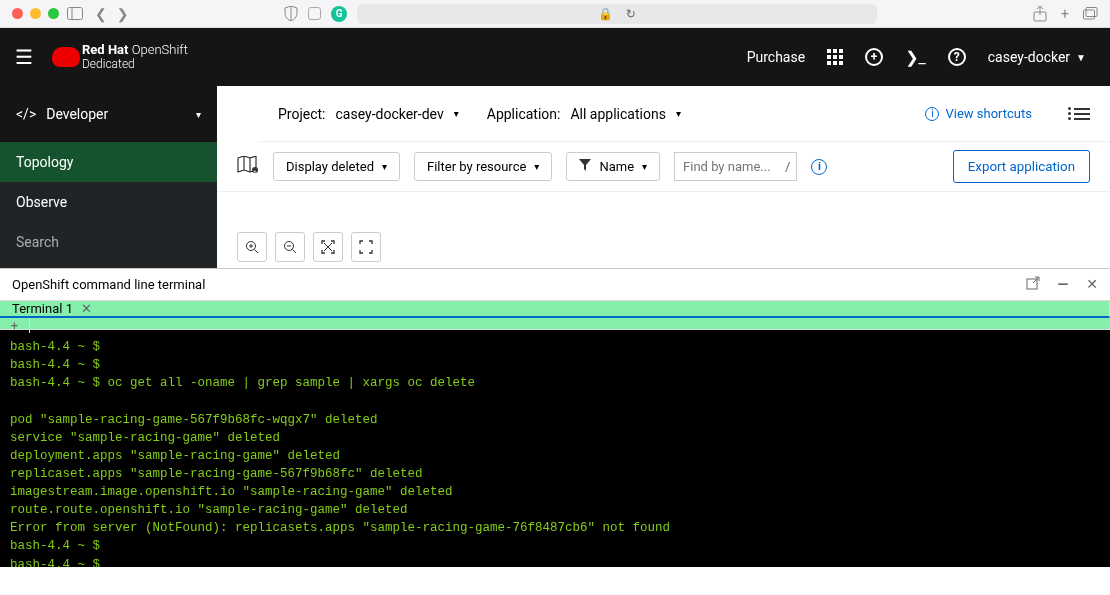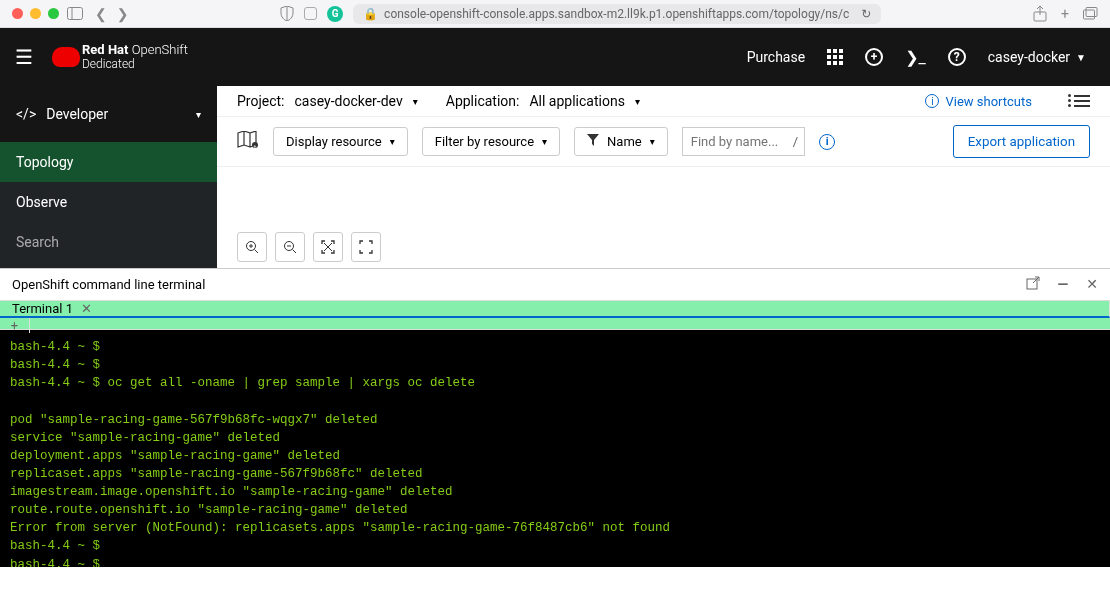--- a/index.html
+++ b/index.html
@@ -37,21 +37,21 @@
     
     .main-layout { display:flex; height: 182px; }
     .sidebar { width: 217px; background:#212427; color:#fff; display:flex; flex-direction:column; }
     .perspective-switcher { background:#151515; height:56px; display:flex; align-items:center; padding:0 16px; gap:10px; font-size:14px; }
     .perspective-switcher .caret-down{ margin-left:auto; }
     .sidebar-item { padding: 12px 16px; font-size:14px; cursor:pointer;}
     .sidebar-item.active { background:#14532d; }
 
     
     .content { flex:1; background:#fff; display:flex; flex-direction:column; }
-    .context-bar { height:31px; display:flex; align-items:center; padding:0 20px; gap:28px; border-bottom:1px solid #eee; font-size:14px;}
+    .context-bar { height:56px; display:flex; align-items:center; padding:0 20px; gap:28px; border-bottom:1px solid #eee; font-size:14px;margin-left:41px;}
     .ctx-dropdown { display:flex; align-items:center; gap:10px; }
     .view-shortcuts { margin-left:auto; color:#06c; display:flex; align-items:center; gap:6px; font-size:13px;}
     .list-icon { margin-left:14px; }
     .list-icon span{ display:block; width:16px; height:2px; background:#333; margin:3px 0; position:relative;}
     .list-icon span::before{content:'';position:absolute;left:-6px;width:3px;height:3px;background:#333;border-radius:50%;top:-1px;}
 
     .toolbar { height:50px; display:flex; align-items:center; padding:0 20px; gap:14px; border-bottom:1px solid #eee; font-size:13px;}
     .tb-btn { border:1px solid #ccc; border-radius:3px; padding:6px 12px; display:flex; align-items:center; gap:8px; background:#fff;}
     .filter-icon{font-weight:bold;}
     .find-input { border:none; outline:none; padding:6px 8px; font-size:13px; width:110px;}
@@ -94,21 +94,20 @@
   <div class="chrome-center">
     <div class="chrome-icon">
       <svg width="14" height="15" viewBox="0 0 14 15">
           <path d="M7 0 L13 2 V7 C13 11 10 14 7 15 C4 14 1 11 1 7 V2 Z M7 0 V15" fill="none" stroke="#888" stroke-width="1"></path>
         </svg>
     </div>
     <div class="chrome-icon" style="border:1px solid #aaa;border-radius:3px;width:13px;height:13px;"></div>
     <div class="grammarly">G</div>
     <div class="url-bar">
       <span>🔒</span>
-      <span>console-openshift-console.apps.sandbox-m2.ll9k.p1.openshiftapps.com/topology/ns/c</span>
       <span style="margin-left:6px;">↻</span>
     </div>
   </div>
   <div class="chrome-right">
     <div class="chrome-icon">
       <svg width="14" height="16" viewBox="0 0 14 16">
           <rect x="1" y="6" width="12" height="9" rx="1" fill="none" stroke="#888"></rect>
           <path d="M7 0 V9 M4 3 L7 0 L10 3" fill="none" stroke="#888"></path>
         </svg>
     </div>
@@ -191,21 +190,21 @@
 
     <div class="toolbar">
       <span style="font-size:18px;">
         <svg width="22" height="18" viewBox="0 0 22 18">
             <path d="M1 2 L7 0 V14 L1 16 Z M7 0 L13 2 V16 L7 14 M13 2 L19 0 V14 L13 16" fill="none" stroke="#333" stroke-width="1.2"></path>
             <circle cx="18" cy="14" r="3" fill="#333"></circle>
             <text x="18" y="16.5" font-size="5" fill="#fff" text-anchor="middle">+</text>
           </svg>
       </span>
       <div class="tb-btn">
-        <span>Display resource</span>
+        <span>Display deleted</span>
         <span class="caret-down">▾</span>
       </div>
       <div class="tb-btn">
         <span>Filter by resource</span>
         <span class="caret-down">▾</span>
       </div>
       <div class="tb-btn">
         <span class="filter-icon">
           <svg width="12" height="12" viewBox="0 0 12 12">
               <path d="M0 0 H12 L7 6 V12 L5 10 V6 Z" fill="#333"></path>

